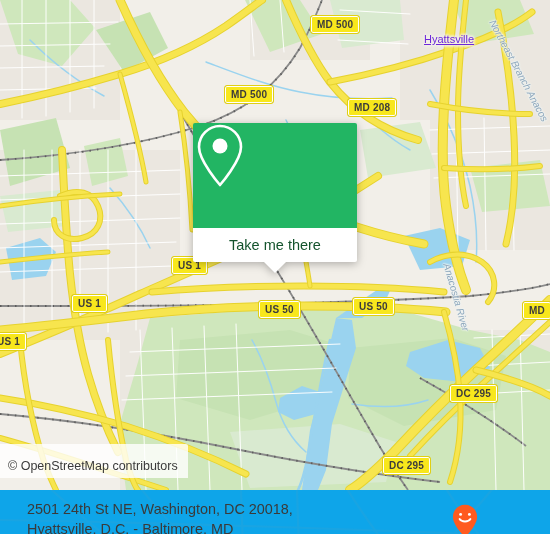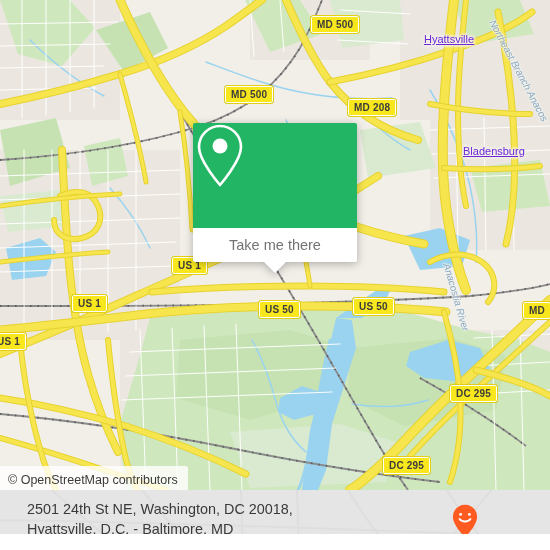--- a/index.html
+++ b/index.html
@@ -59,40 +59,40 @@
     filter:drop-shadow(0 2px 4px rgba(0,0,0,.28));
   }
   .popup-head{
     background:#22b563;height:105px;border-radius:2px 2px 0 0;
     display:flex;align-items:center;justify-content:center;
   }
   .popup-foot{
     background:#ffffff;height:34px;border-radius:0 0 2px 2px;
     display:flex;align-items:center;justify-content:center;
   }
-  .popup-foot span{color:#737373;font-size:14.5px;}
+  .popup-foot span{color:#14532d;font-size:14.5px;}
   .popup-tail{
     position:absolute;left:50%;top:139px;margin-left:-11px;
     width:0;height:0;border-left:11px solid transparent;
     border-right:11px solid transparent;border-top:11px solid #ffffff;
   }
 
   
   .attrib{
-    position:absolute;left:0;top:466px;
+    position:absolute;left:0;top:444px;
     background:rgba(255,255,255,.80);
-    padding:4px 10px 4px 8px;
+    padding:12px 10px 4px 8px;
     border-radius:0 2px 0 0;
   }
   .attrib span{color:#3a3a3a;font-size:12.5px;}
 
   
   .footer{
     position:absolute;left:0;top:490px;width:550px;height:44px;
-    background:#e5e5e5;overflow:hidden;
+    background:#0ea5e9;overflow:hidden;
   }
   .footer-ghost{position:absolute;left:0;top:-30px;opacity:.08;}
   .footer-text{
     position:absolute;left:27px;top:9px;
     color:#3a3a3a;font-size:14.4px;line-height:20px;
   }
   .footer-text div{white-space:nowrap;}
   .logo{position:absolute;left:424px;top:14px;display:flex;align-items:center;gap:4px;flex-direction:column;}
   .logo-word{color:#17161a;font-size:29px;line-height:29px;letter-spacing:-.6px;}
 </style>
@@ -288,21 +288,20 @@
         <path class="rd-cas" stroke-width="5" d="M120,74 C130,110 140,146 146,182"></path>
         <path class="rd" stroke-width="3" d="M120,74 C130,110 140,146 146,182"></path>
         <path class="rd-cas" stroke-width="5" d="M0,206 C40,200 80,196 120,194"></path>
         <path class="rd" stroke-width="3" d="M0,206 C40,200 80,196 120,194"></path>
         <path class="rd-cas" stroke-width="5" d="M0,262 C36,258 72,254 108,252"></path>
         <path class="rd" stroke-width="3" d="M0,262 C36,258 72,254 108,252"></path>
       </g>
     </svg>
 
     <div class="place" style="left:424px;top:33px;">Hyattsville</div>
-    <div class="place" style="left:463px;top:145px;">Bladensburg</div>
 
     <div class="river-label" style="left:497px;top:18px;transform:rotate(62deg);transform-origin:left top;">Northeast Branch Anacos</div>
     <div class="river-label" style="left:452px;top:262px;transform:rotate(74deg);transform-origin:left top;">Anacostia River</div>
 
     <div class="shield" style="left:311px;top:16px;">MD 500</div>
     <div class="shield" style="left:225px;top:86px;">MD 500</div>
     <div class="shield" style="left:348px;top:99px;">MD 208</div>
     <div class="shield" style="left:172px;top:257px;">US 1</div>
     <div class="shield" style="left:72px;top:295px;">US 1</div>
     <div class="shield" style="left:-9px;top:333px;">US 1</div>

